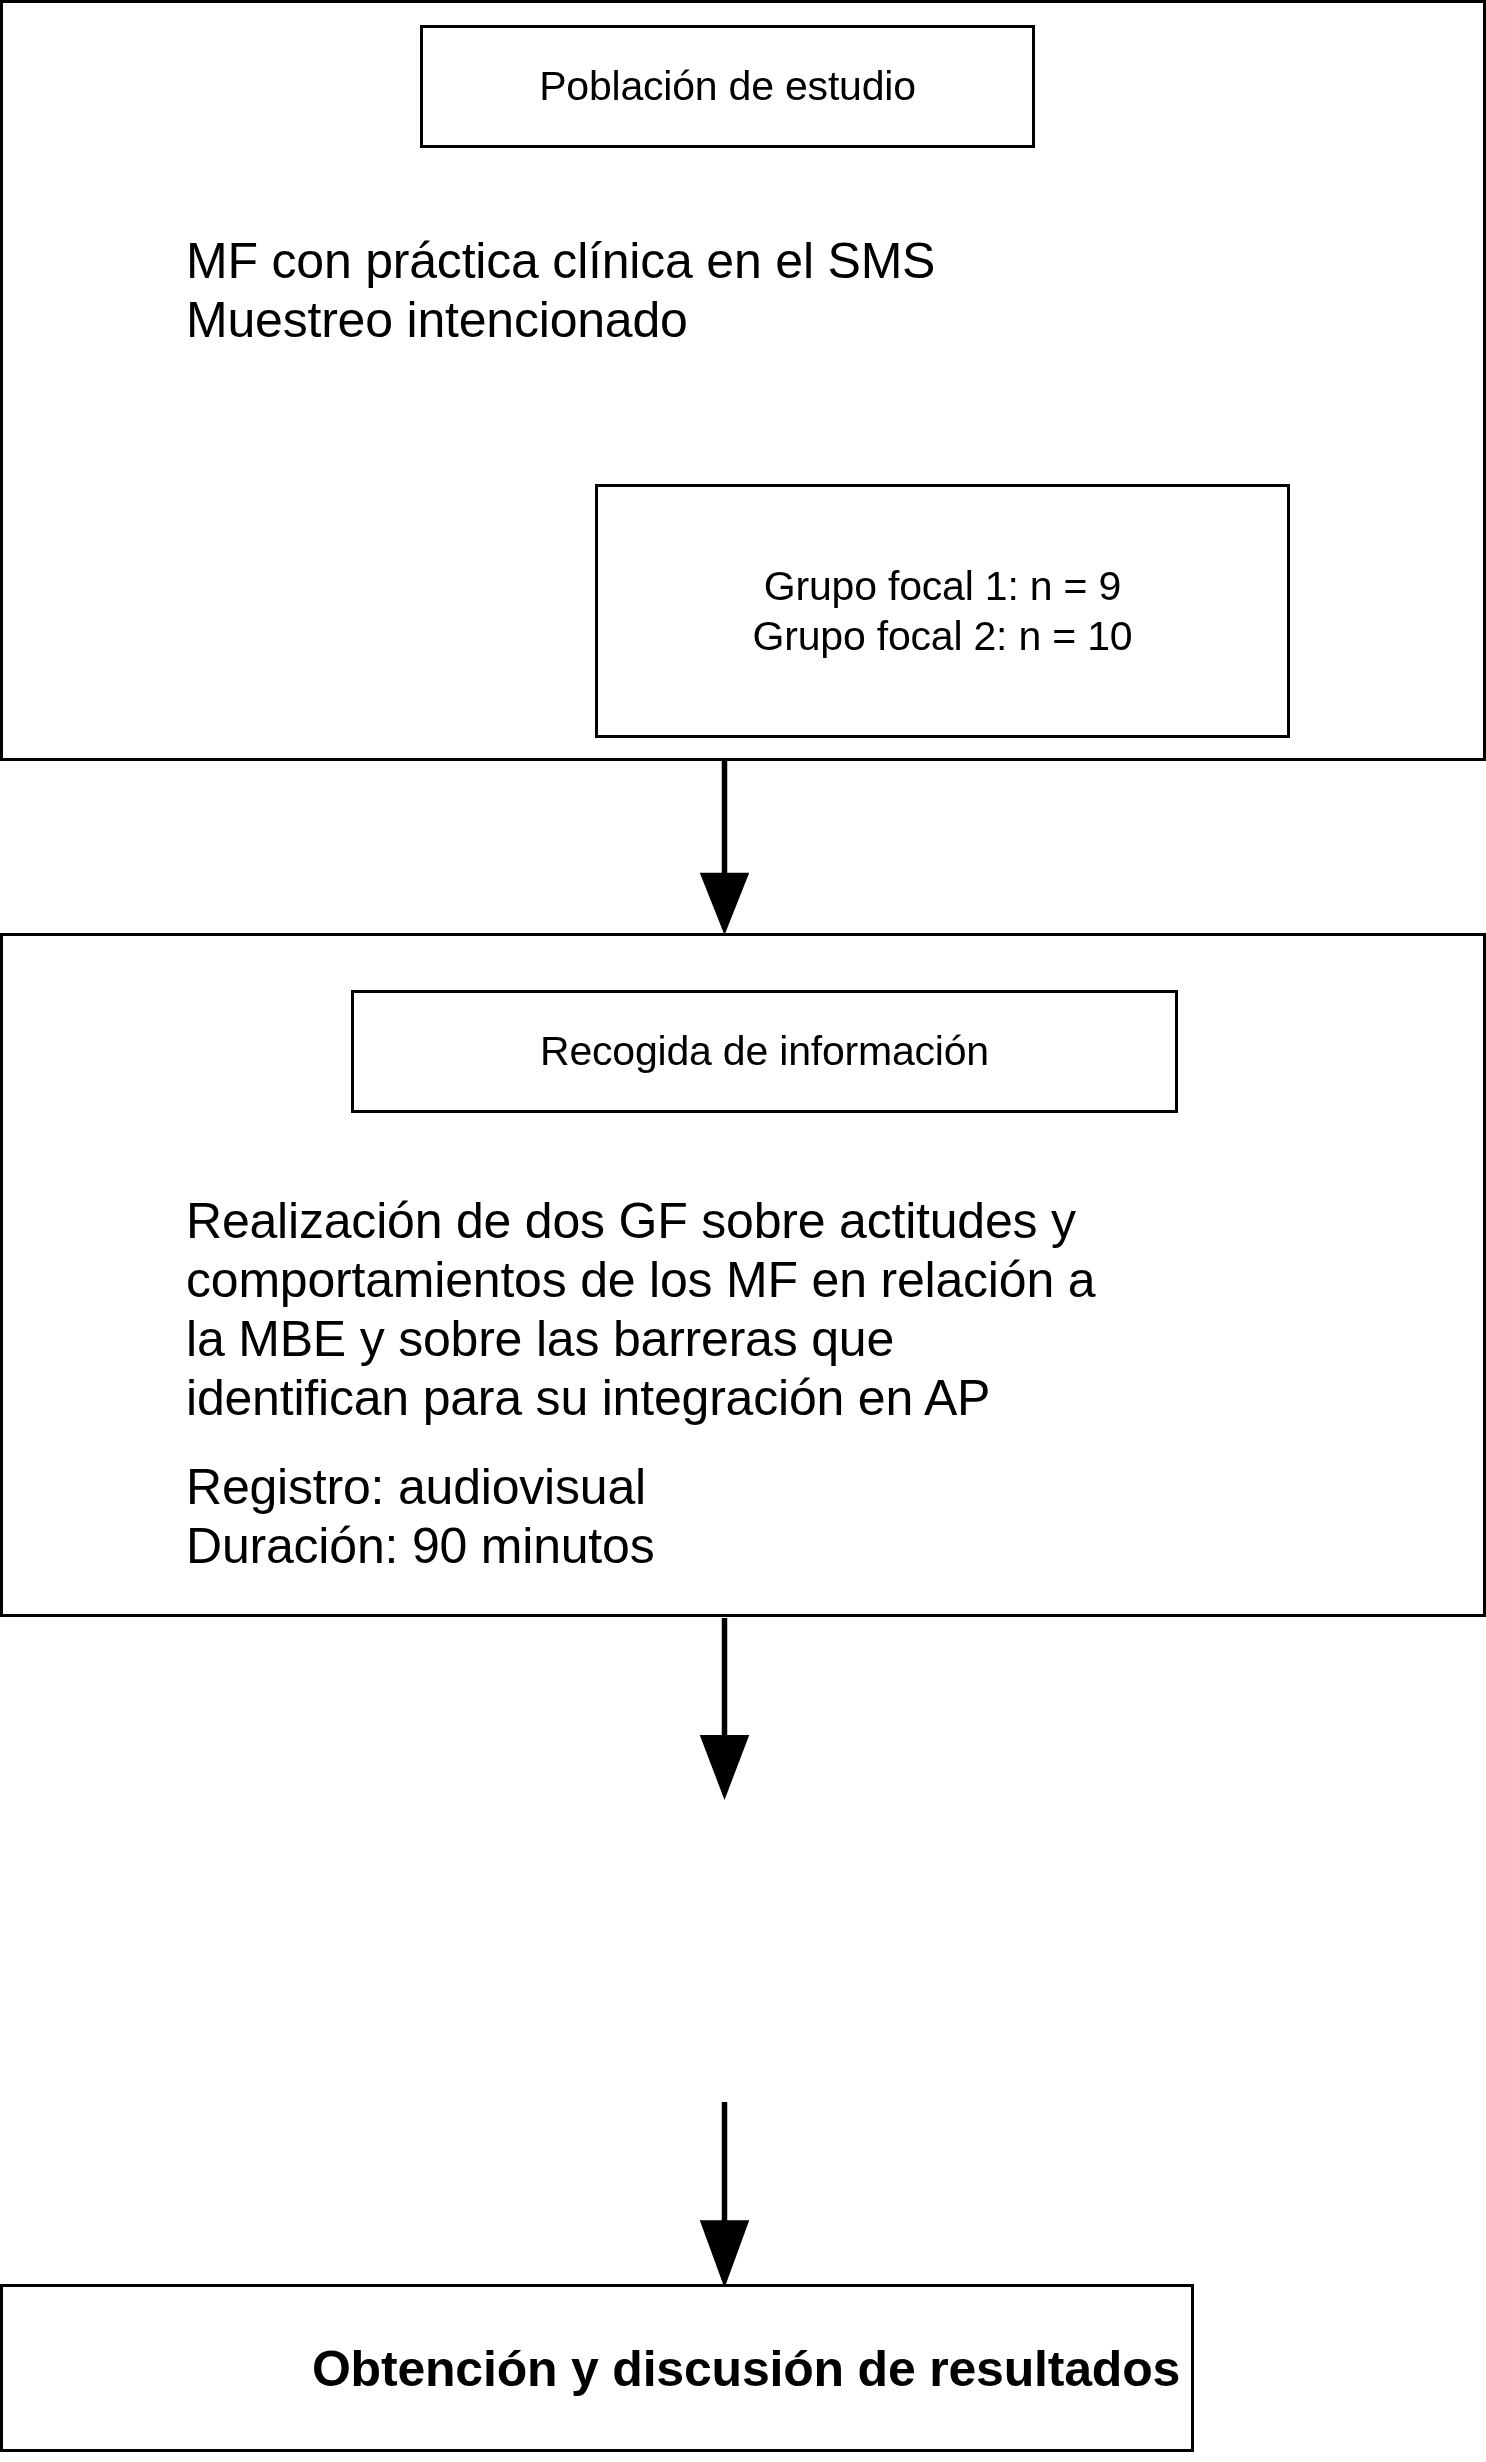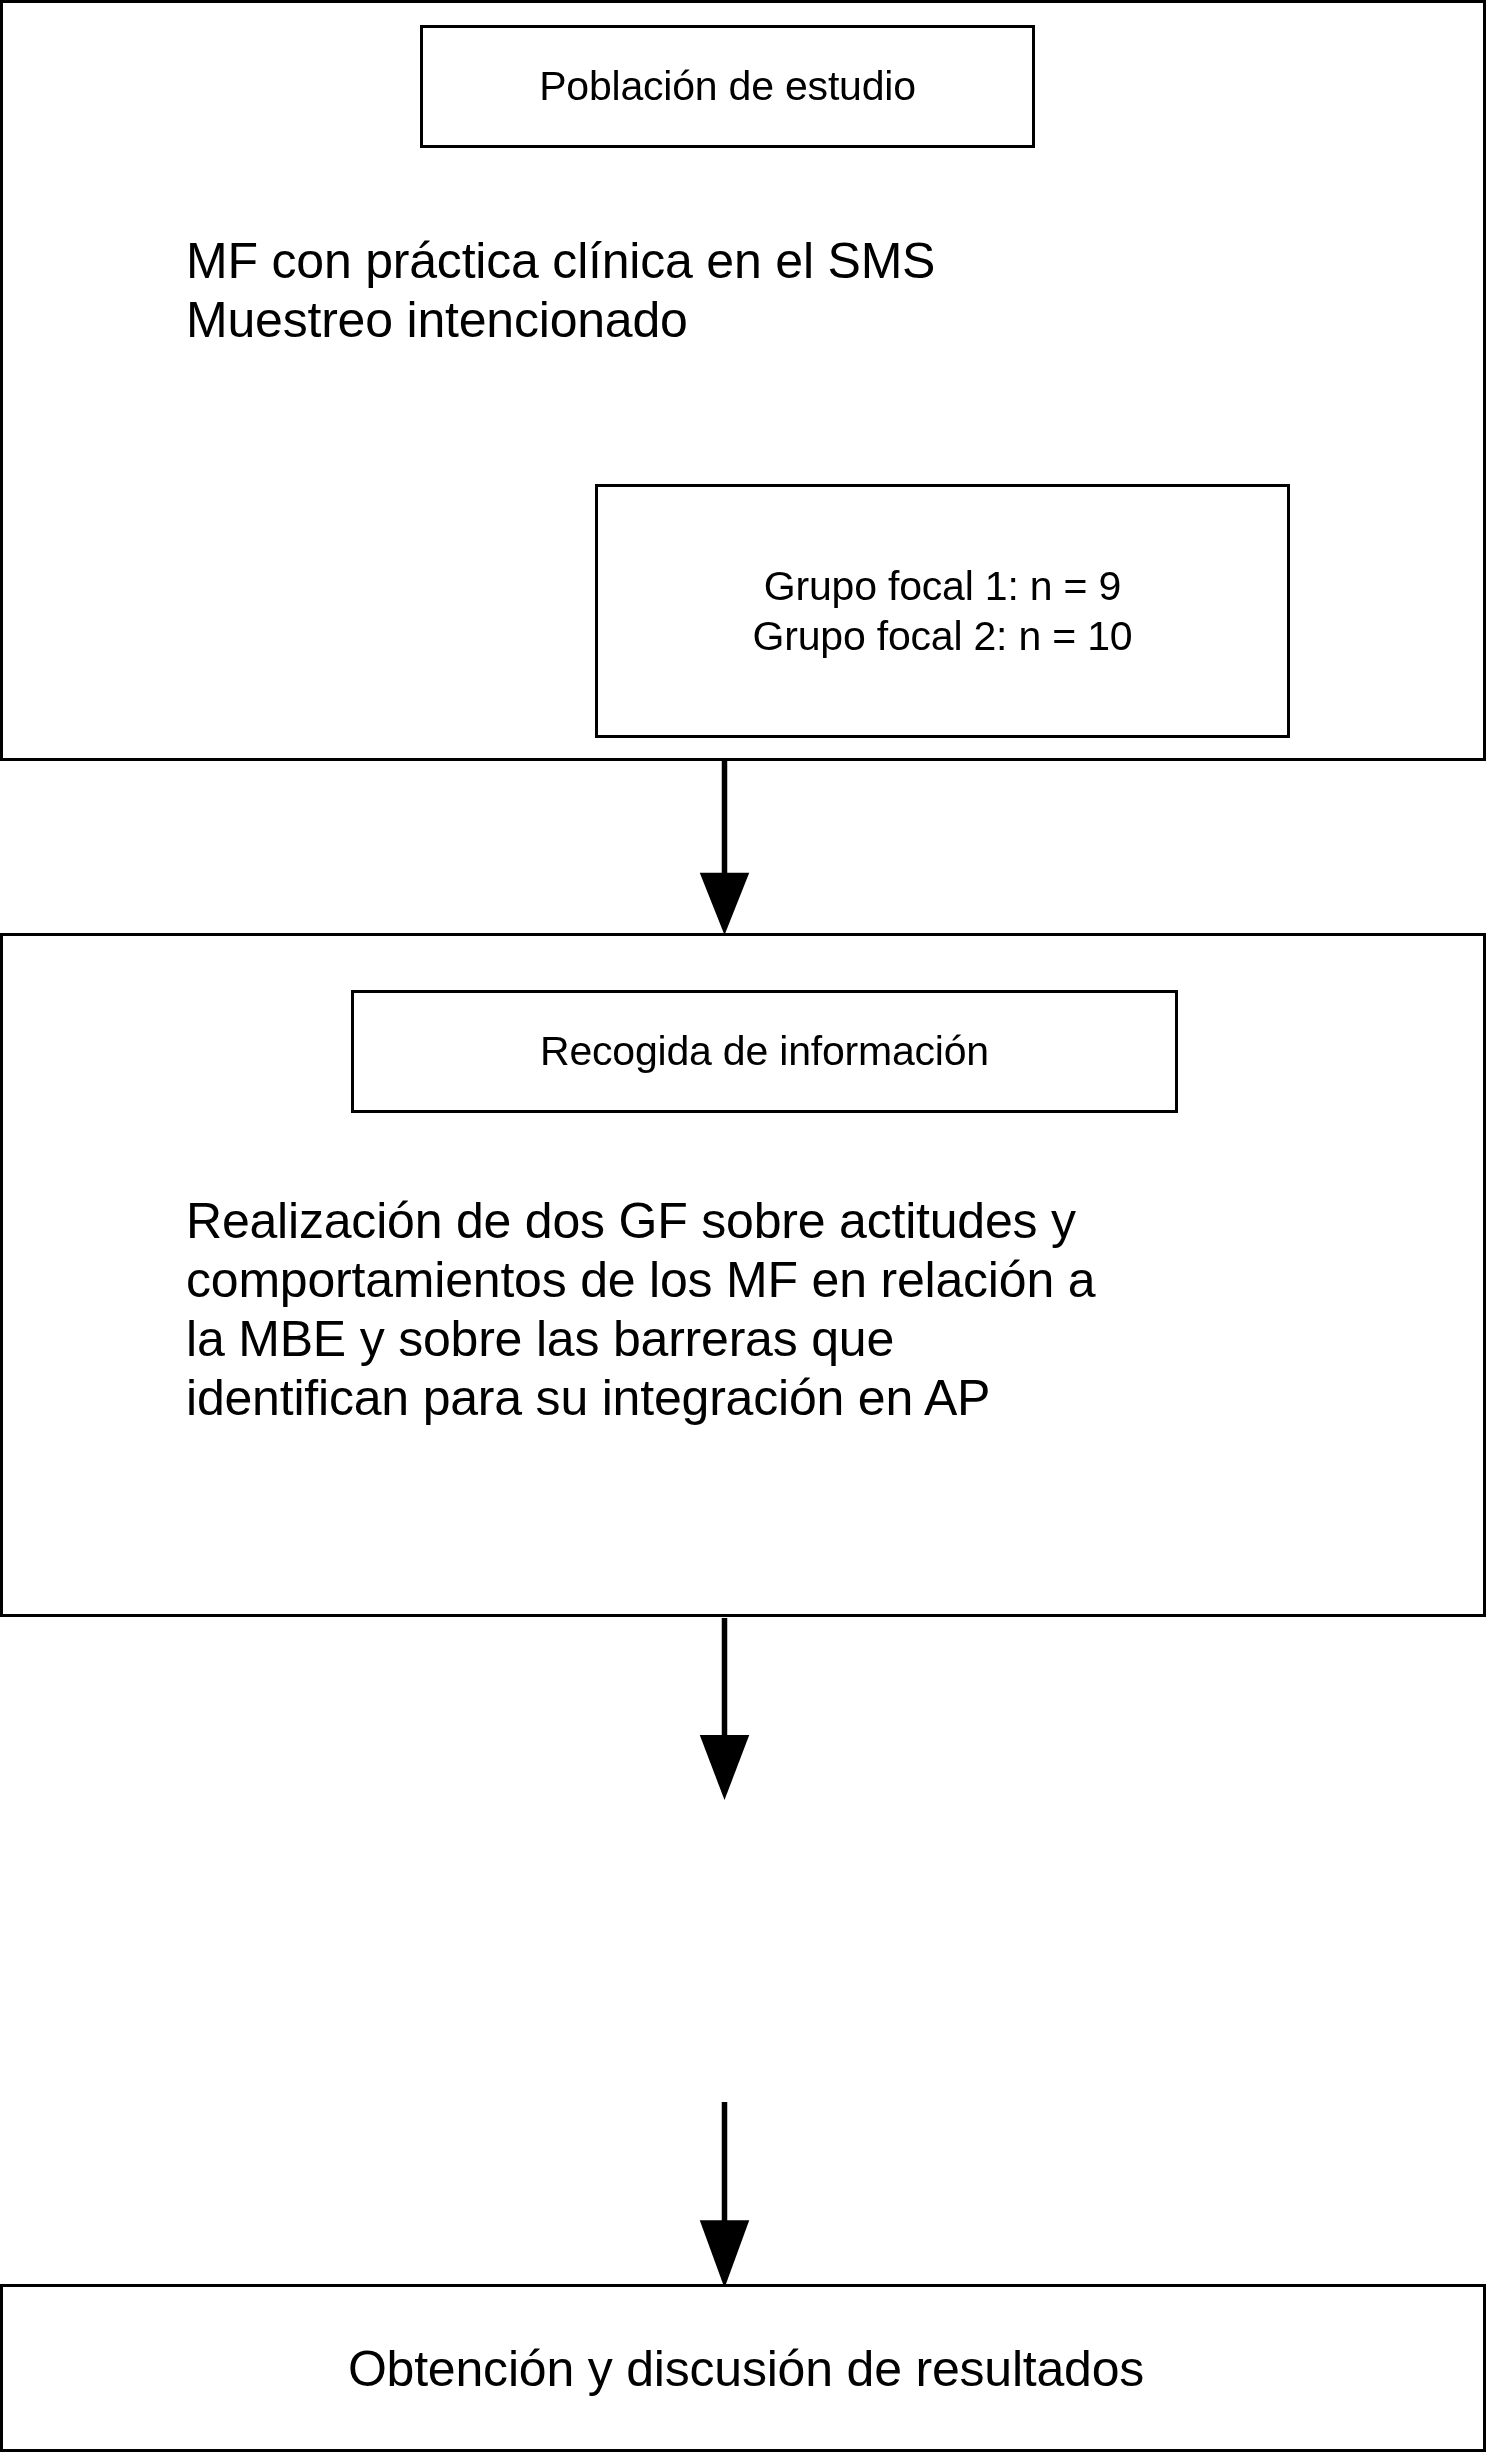--- a/index.html
+++ b/index.html
@@ -98,35 +98,37 @@
 
     <div class="titlebox" style="left:324px; top:54px; width:827px; height:123px;">
       <span class="boxlabel">Recogida de información</span>
     </div>
 
     <div class="textblock" style="left:183px; top:256px; width:1144px;">Realización de dos GF sobre actitudes y
 comportamientos de los MF en relación a
 la MBE y sobre las barreras que
 identifican para su integración en AP</div>
 
+    <div class="textblock" style="left:183px; top:522px; width:1144px;">Registro: audiovisual
+Duración: 90 minutos</div>
   </div>
 
   <div class="connector" style="left:697px; top:1618px; width:55px; height:182px;">
     <svg viewBox="0 0 60 199" preserveAspectRatio="none" aria-hidden="true">
       <line x1="30" y1="0" x2="30" y2="133" stroke="#000000" stroke-width="6"></line>
       <polygon points="3,128 57,128 30,199" fill="#000000"></polygon>
     </svg>
   </div>
 
 
   <div class="connector" style="left:697px; top:2102px; width:55px; height:186px;">
     <svg viewBox="0 0 60 203" preserveAspectRatio="none" aria-hidden="true">
       <line x1="30" y1="0" x2="30" y2="134" stroke="#000000" stroke-width="6"></line>
       <polygon points="3,129 57,129 30,203" fill="#000000"></polygon>
     </svg>
   </div>
 
-  <div class="stage" style="left:0px; top:2284px; width:1486px; height:168px;">
+  <div class="stage" style="left:0px; top:2284px; width:1194px; height:168px;font-weight:bold;">
     <div class="textblock" style="left:0px; top:53px; width:1486px; text-align:center;">Obtención y discusión de resultados</div>
   </div>
 
 </div>
 
 
 </body></html>

